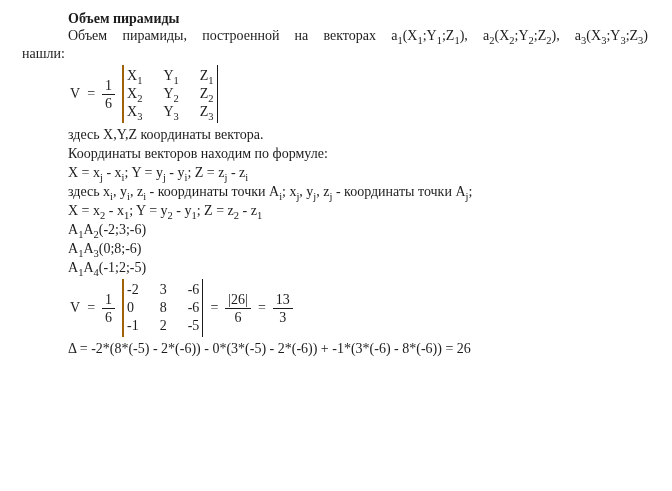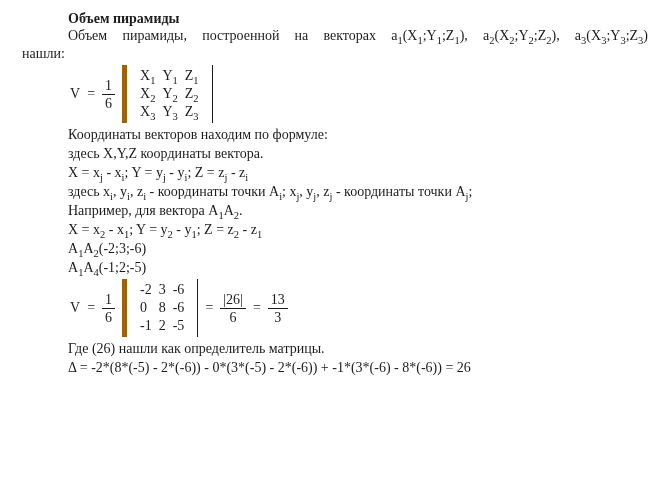--- a/index.html
+++ b/index.html
@@ -19,23 +19,23 @@
   sub{font-size:10.5px;line-height:0;}
   .formula{
     display:flex;align-items:center;column-gap:7px;
     margin:2px 0 2px 48px;
   }
   .frac{display:inline-flex;flex-direction:column;align-items:center;line-height:17px;}
   .frac .num{border-bottom:1px solid #1c1c1c;padding:0 3px;}
   .frac .den{padding:0 3px;}
   .det{
     display:grid;grid-template-columns:repeat(3,auto);
-    column-gap:7px;line-height:18px;
-    border-left:5px solid #a16207;border-right:1px solid #1c1c1c;
-    padding:2px 13px;
+    column-gap:21px;line-height:18px;
+    border-left:2px solid #a16207;border-right:1px solid #1c1c1c;
+    padding:2px 3px;
   }
   .mcell{text-align:left;}
 </style>
 </head>
 <body>
 
 <div class="page">
 
   <div class="line indent title">Объем пирамиды</div>
 
@@ -57,27 +57,27 @@
       <span class="mcell">Z<sub>1</sub></span>
       <span class="mcell">X<sub>2</sub></span>
       <span class="mcell">Y<sub>2</sub></span>
       <span class="mcell">Z<sub>2</sub></span>
       <span class="mcell">X<sub>3</sub></span>
       <span class="mcell">Y<sub>3</sub></span>
       <span class="mcell">Z<sub>3</sub></span>
     </span>
   </div>
 
+  <div class="line indent">здесь X,Y,Z координаты вектора.</div>
   <div class="line indent">Координаты векторов находим по формуле:</div>
-  <div class="line indent">здесь X,Y,Z координаты вектора.</div>
   <div class="line indent">X = x<sub>j</sub> - x<sub>i</sub>; Y = y<sub>j</sub> - y<sub>i</sub>; Z = z<sub>j</sub> - z<sub>i</sub></div>
   <div class="line indent">здесь x<sub>i</sub>, y<sub>i</sub>, z<sub>i</sub> - координаты точки A<sub>i</sub>; x<sub>j</sub>, y<sub>j</sub>, z<sub>j</sub> - координаты точки A<sub>j</sub>;</div>
-  <div class="line indent">Например, для вектора A<sub>1</sub>A<sub>2</sub>.</div>
   <div class="line indent">X = x<sub>2</sub> - x<sub>1</sub>; Y = y<sub>2</sub> - y<sub>1</sub>; Z = z<sub>2</sub> - z<sub>1</sub></div>
   <div class="line indent">A<sub>1</sub>A<sub>2</sub>(-2;3;-6)</div>
+  <div class="line indent">A<sub>1</sub>A<sub>3</sub>(0;8;-6)</div>
   <div class="line indent">A<sub>1</sub>A<sub>4</sub>(-1;2;-5)</div>
 
   <div class="formula">
     <span>V</span>
     <span>=</span>
     <span class="frac">
       <span class="num">1</span>
       <span class="den">6</span>
     </span>
     <span class="det">
@@ -96,16 +96,15 @@
       <span class="num">|26|</span>
       <span class="den">6</span>
     </span>
     <span>=</span>
     <span class="frac">
       <span class="num">13</span>
       <span class="den">3</span>
     </span>
   </div>
 
-  <div class="line indent">Где (26) нашли как определитель матрицы.</div>
   <div class="line indent">Δ = -2*(8*(-5) - 2*(-6)) - 0*(3*(-5) - 2*(-6)) + -1*(3*(-6) - 8*(-6)) = 26</div>
 
 </div>
 
 </body></html>

